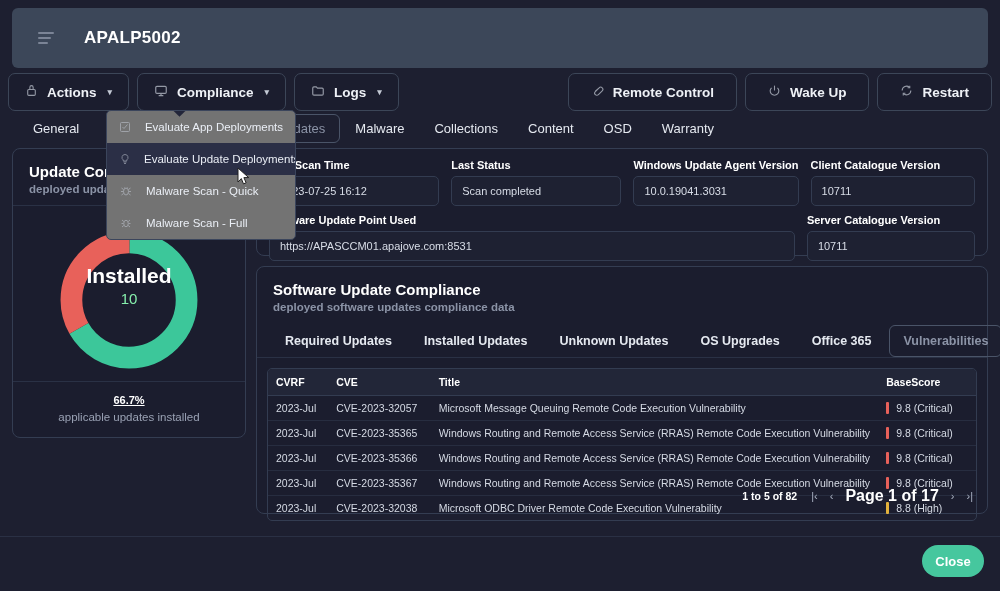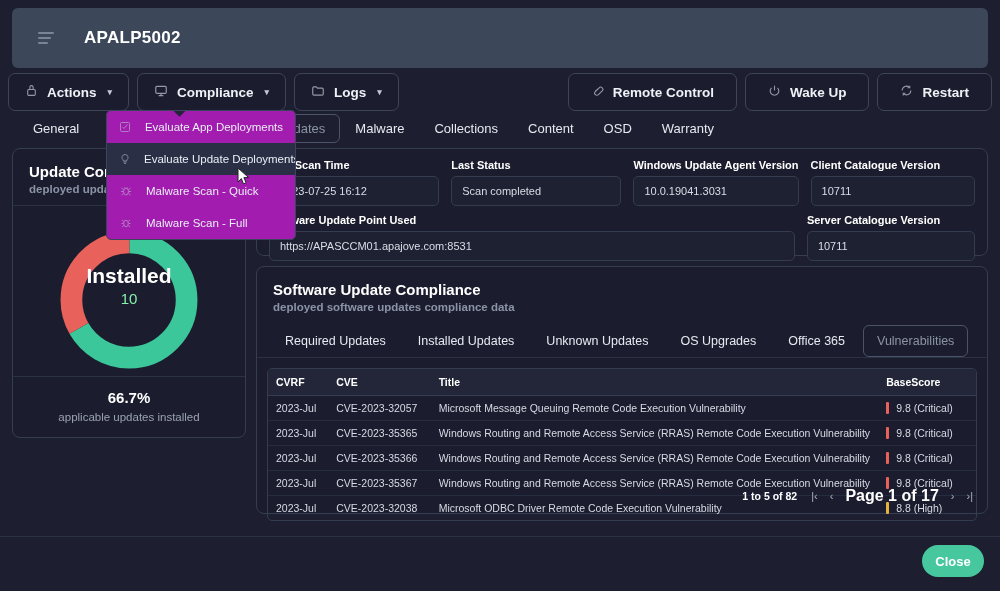--- a/index.html
+++ b/index.html
@@ -57,21 +57,21 @@
   .cardhead h3 { color: #ffffff; font-size: 15px; font-weight: bold; }
   .cardhead p { color: #8b93a6; font-size: 11.5px; font-weight: bold; margin-top: 3px; }
 
   .donutwrap { position: relative; height: 160px; margin-top: 14px; display: flex; justify-content: center; align-items: center; }
   .donutlabel { position: absolute; text-align: center; width: 100%; top: 44px; }
   .donutlabel .l1 { color: #ffffff; font-size: 21px; font-weight: bold; }
   .donutlabel .l2 { color: #86efac; font-size: 15px; margin-top: 2px; }
 
   .donutfoot { position: absolute; bottom: 0; left: 0; right: 0; border-top: 1px solid #2a3145;
                padding: 12px 0 14px 0; text-align: center; }
-  .donutfoot .pct { color: #ffffff; font-size: 15px; font-weight: bold; }
+  .donutfoot .pct { color: #ffffff; font-size: 11px; font-weight: bold; text-decoration: underline; }
   .donutfoot .sub { color: #9aa2b4; font-size: 11.5px; margin-top: 5px; }
 
   
   .infocard { position: absolute; left: 256px; top: 148px; width: 732px; height: 108px; padding: 10px 12px 0 12px; }
   .inforow { display: flex; gap: 12px; }
   .field { display: flex; flex-direction: column; }
   .field label { color: #ffffff; font-size: 11px; font-weight: bold; margin-bottom: 5px; white-space: nowrap; }
   .field .val {
     height: 30px; border: 1px solid #333c51; border-radius: 5px; background: #1e2132;
     color: #d8dde7; font-size: 11px; display: flex; align-items: center; padding: 0 10px;
@@ -80,21 +80,21 @@
   .f-scan { width: 178px; }
   .f-status { width: 178px; }
   .f-wua { width: 172px; }
   .f-cat { width: 172px; }
   .f-sup { width: 538px; }
 
   
   .compcard { position: absolute; left: 256px; top: 266px; width: 732px; height: 248px; }
   .subtabs { display: flex; gap: 4px; padding: 6px 14px 0 14px; border-bottom: 1px solid #2a3145; }
   .subtab { color: #e5e9f0; font-size: 12.5px; padding: 8px 13px; border-radius: 6px;
-            border: 1px solid transparent; cursor: pointer; white-space: nowrap; }
+            border: 1px solid transparent; cursor: pointer; white-space: nowrap; font-weight: bold; }
   .subtab.active { color: #8b93a6; border: 1px solid #4a5468; }
 
   .tablewrap { margin: 10px 10px 0 10px; border: 1px solid #333c51; border-radius: 5px; overflow: hidden; }
   table { width: 100%; border-collapse: collapse; }
   th { color: #ffffff; font-size: 10.5px; font-weight: bold; text-align: left;
        padding: 7px 8px; background: #222638; border-bottom: 1px solid #333c51; }
   td { color: #d5dae4; font-size: 10.5px; padding: 6px 8px; border-bottom: 1px solid #272d40; white-space: nowrap; }
   tr:last-child td { border-bottom: none; }
   .c-cvrf { width: 66px; }
   .c-cve { width: 110px; }
@@ -104,21 +104,21 @@
 
   .pager { position: absolute; right: 14px; bottom: 8px; display: flex; align-items: center; gap: 14px; }
   .pager .rng { color: #ffffff; font-size: 10.5px; font-weight: bold; }
   .pager .navs { display: flex; align-items: center; gap: 12px; }
   .pager .nv { color: #aab2c2; font-size: 11px; cursor: pointer; }
   .pager .pg { color: #ffffff; font-size: 16px; font-weight: bold; }
 
   
   .dropdown {
     position: absolute; left: 106px; top: 110px; width: 190px;
-    background: #a21caf; border: 1px solid #3b4considered; border: 1px solid #3b455c; border-radius: 5px;
+    background: #737373; border: 1px solid #3b4considered; border: 1px solid #3b455c; border-radius: 5px;
     z-index: 50; overflow: hidden;
   }
   .ddarrow { position: absolute; left: 68px; top: -5px; width: 9px; height: 9px;
              background: #22253a; border-left: 1px solid #3b455c; border-top: 1px solid #3b455c;
              transform: rotate(45deg); }
   .dditem { display: flex; align-items: center; gap: 13px; padding: 10px 12px; cursor: pointer; }
   .dditem span.lbl { color: #eaeef5; font-size: 11.5px; white-space: nowrap; }
   .dditem.hl { background: #2b2f46; }
   .dditem .icn { width: 14px; display: flex; justify-content: center; opacity: .55; }
 

